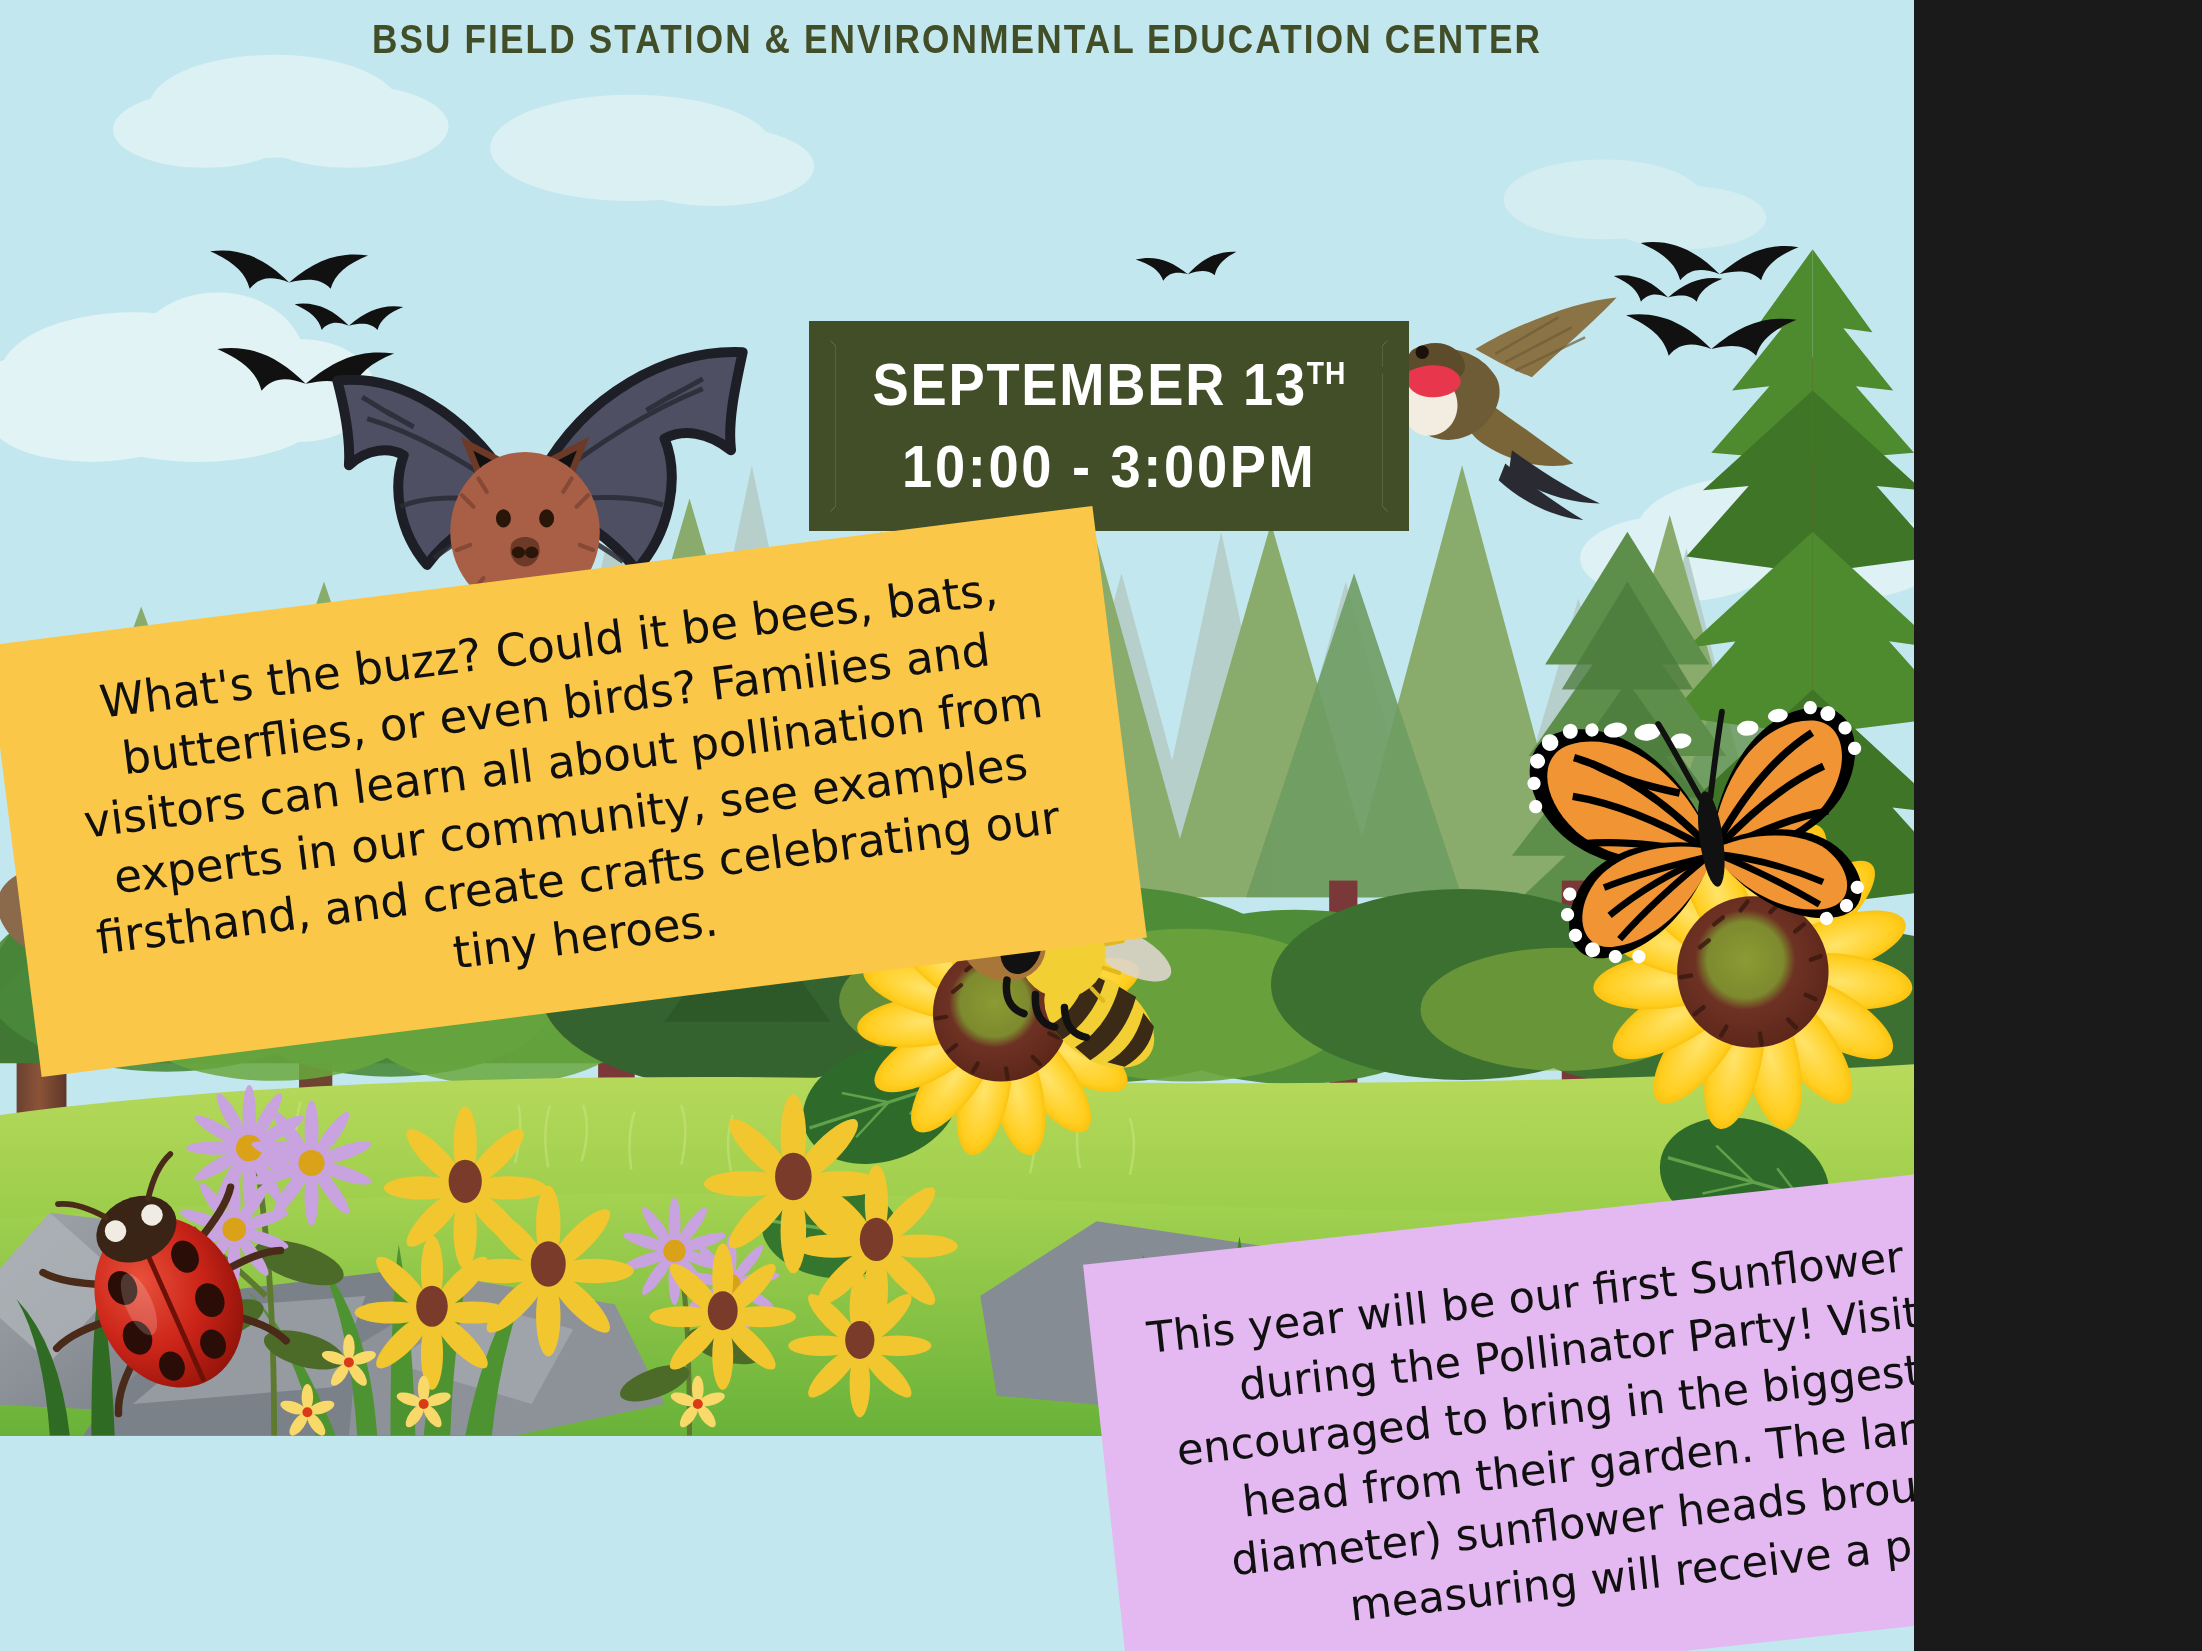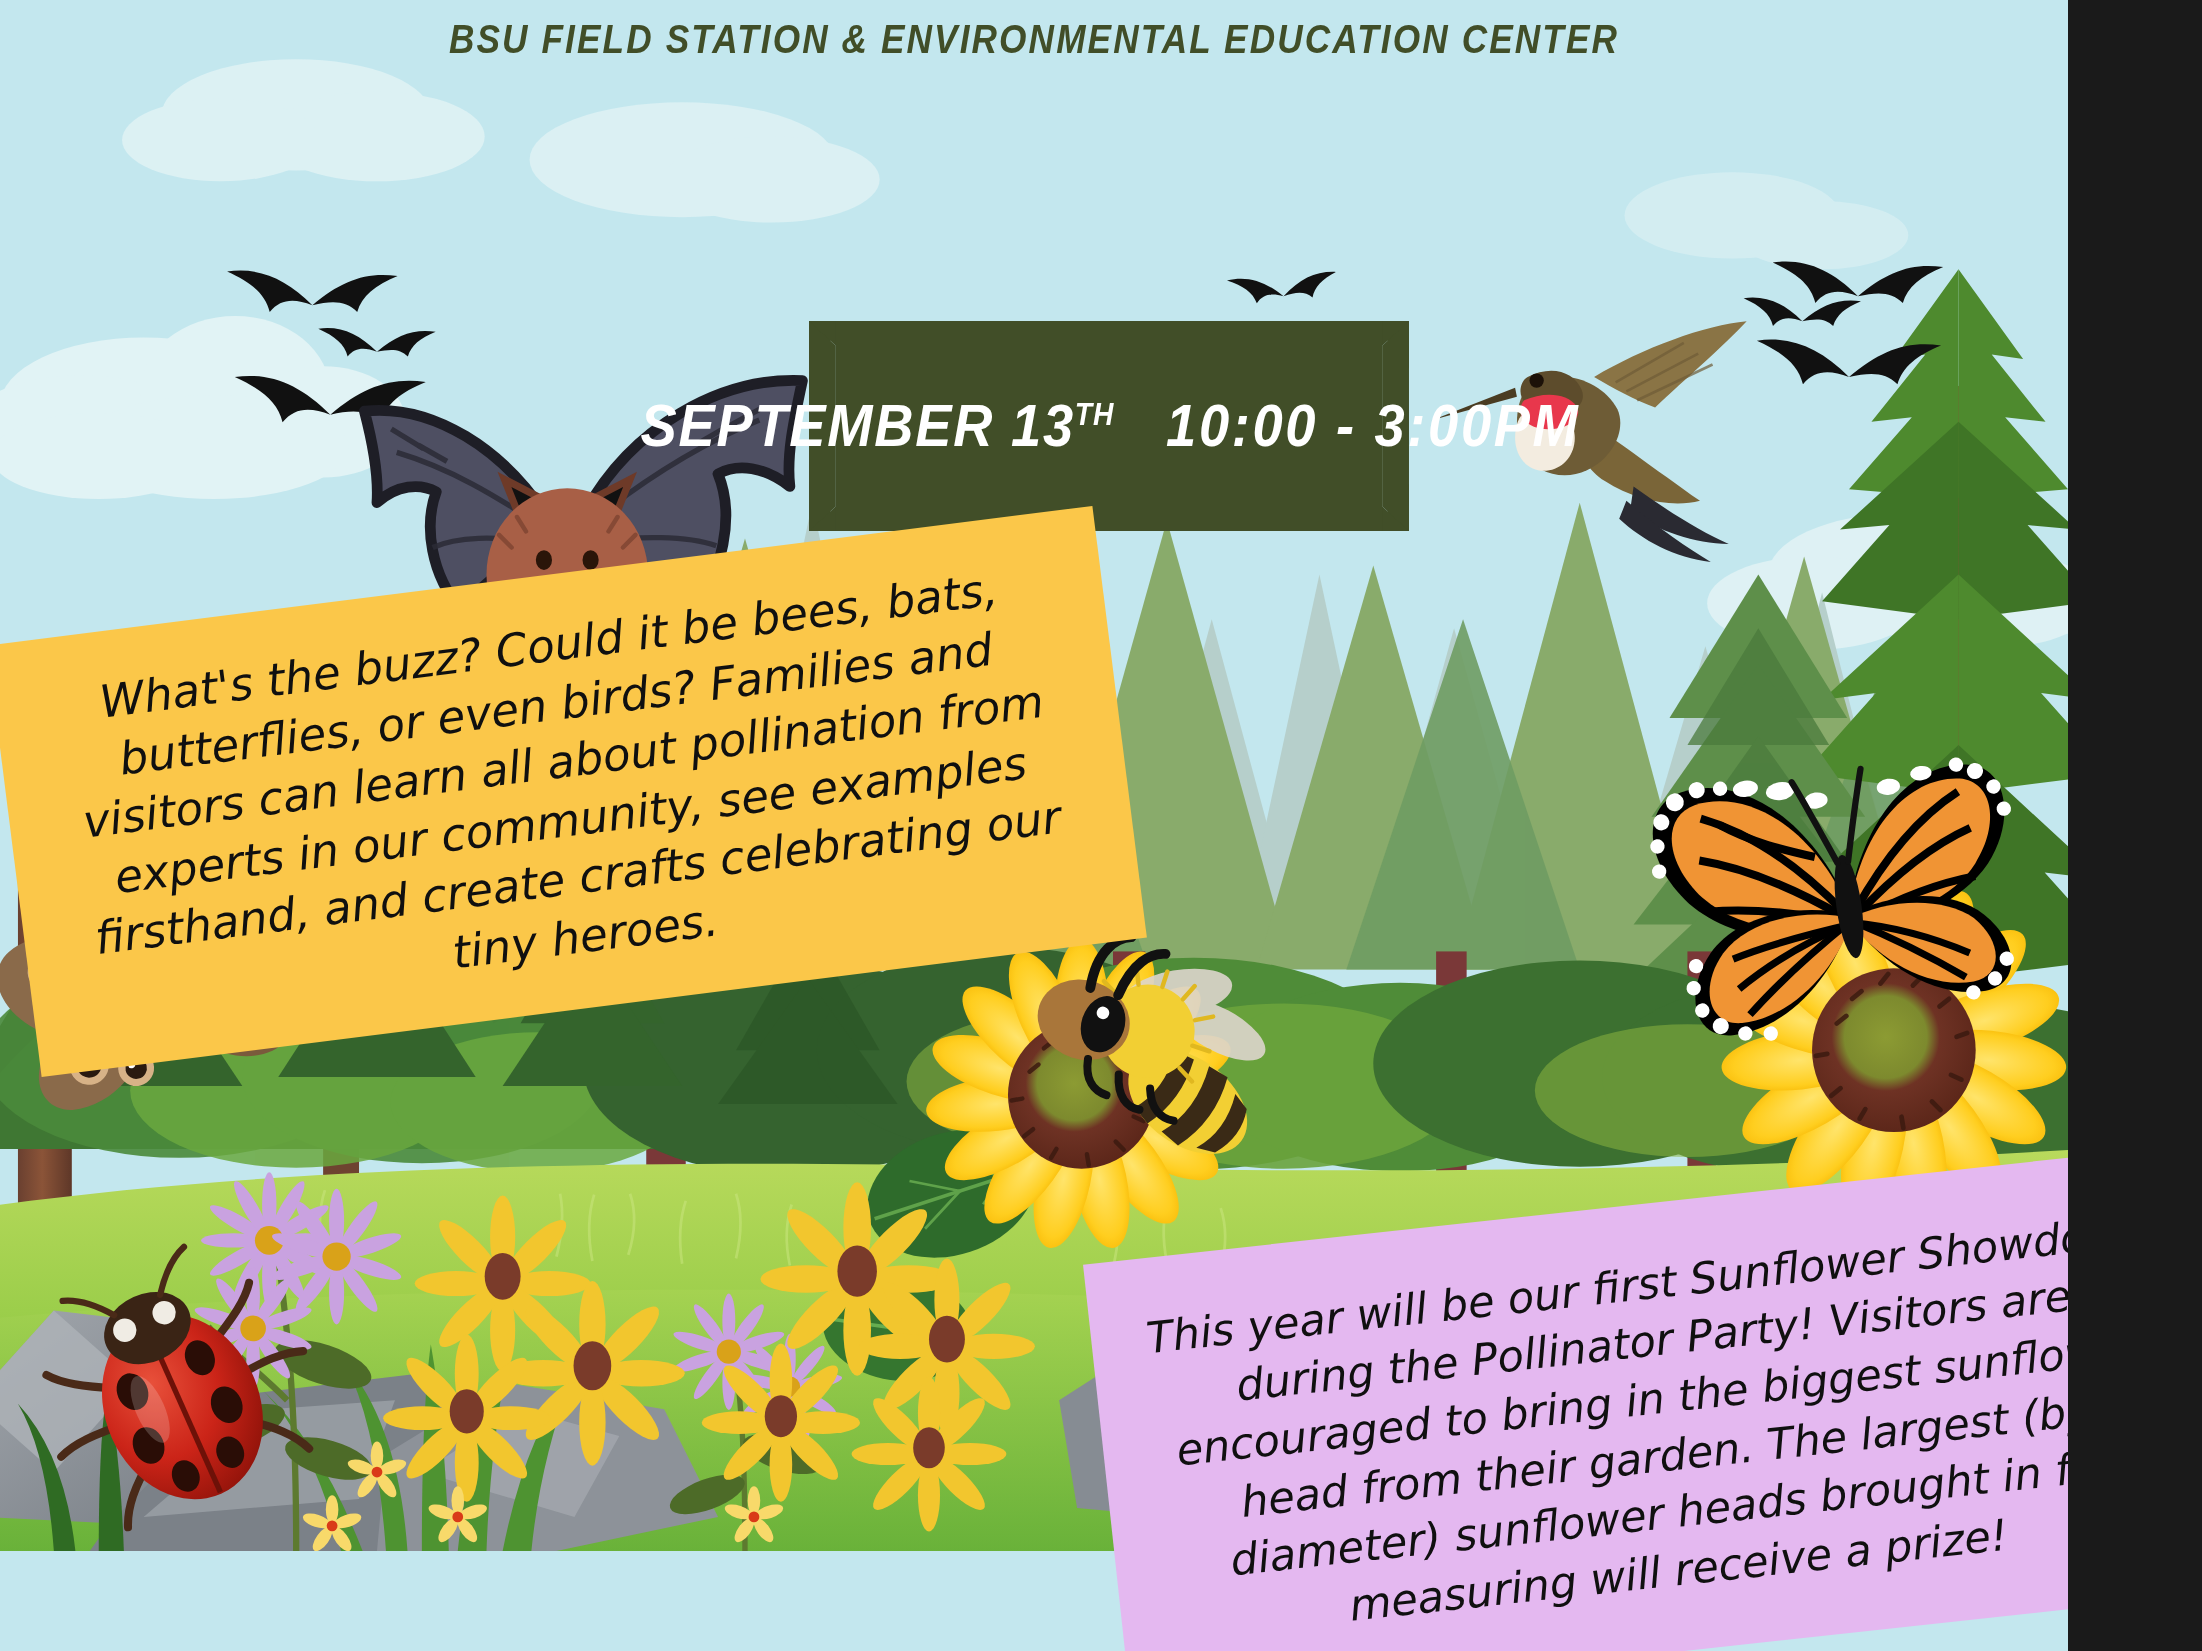--- a/index.html
+++ b/index.html
@@ -1,20 +1,19 @@
 <!DOCTYPE html>
 <html><head>
 <meta charset="utf-8">
 <style>
   html,body{margin:0;padding:0;background:#1a1a1a;}
   #poster{
-    position:relative;width:2068px;height:1652px;overflow:hidden;
+    position:relative;width:1914px;height:1652px;overflow:hidden;
     background:#c3e7ee;
     font-family:"Liberation Sans", sans-serif;
-    font-style:italic;
   }
   .layer{position:absolute;inset:0;}
   svg.layer{display:block;}
 
   
   #kicker{
     position:absolute;top:17px;left:0;width:100%;
     text-align:center;
     font-family:"Liberation Sans Narrow","Liberation Sans",sans-serif;
     font-weight:700;font-size:40px;letter-spacing:2.4px;
@@ -41,21 +40,21 @@
        0 0 0 #fff;
     white-space:nowrap;
   }
 
   
   #ribbon{
     position:absolute;left:809px;top:321px;width:600px;height:210px;z-index:41;
   }
   #ribbon .rb-bg{position:absolute;inset:0;}
   #ribbon .rb-text{
-    position:absolute;inset:0;display:flex;flex-direction:row;
+    position:absolute;inset:0;display:flex;flex-direction:column;
     align-items:center;justify-content:center;gap:13.4px;
     color:#ffffff;
   }
   .rb-line1{
     font-family:"Liberation Sans Narrow","Liberation Sans",sans-serif;
     font-weight:700;font-size:59px;letter-spacing:1.9px;transform:scaleX(.92);
     white-space:nowrap;
   }
   .rb-line1 sup{font-size:.52em;vertical-align:super;letter-spacing:1px;}
   .rb-line2{

